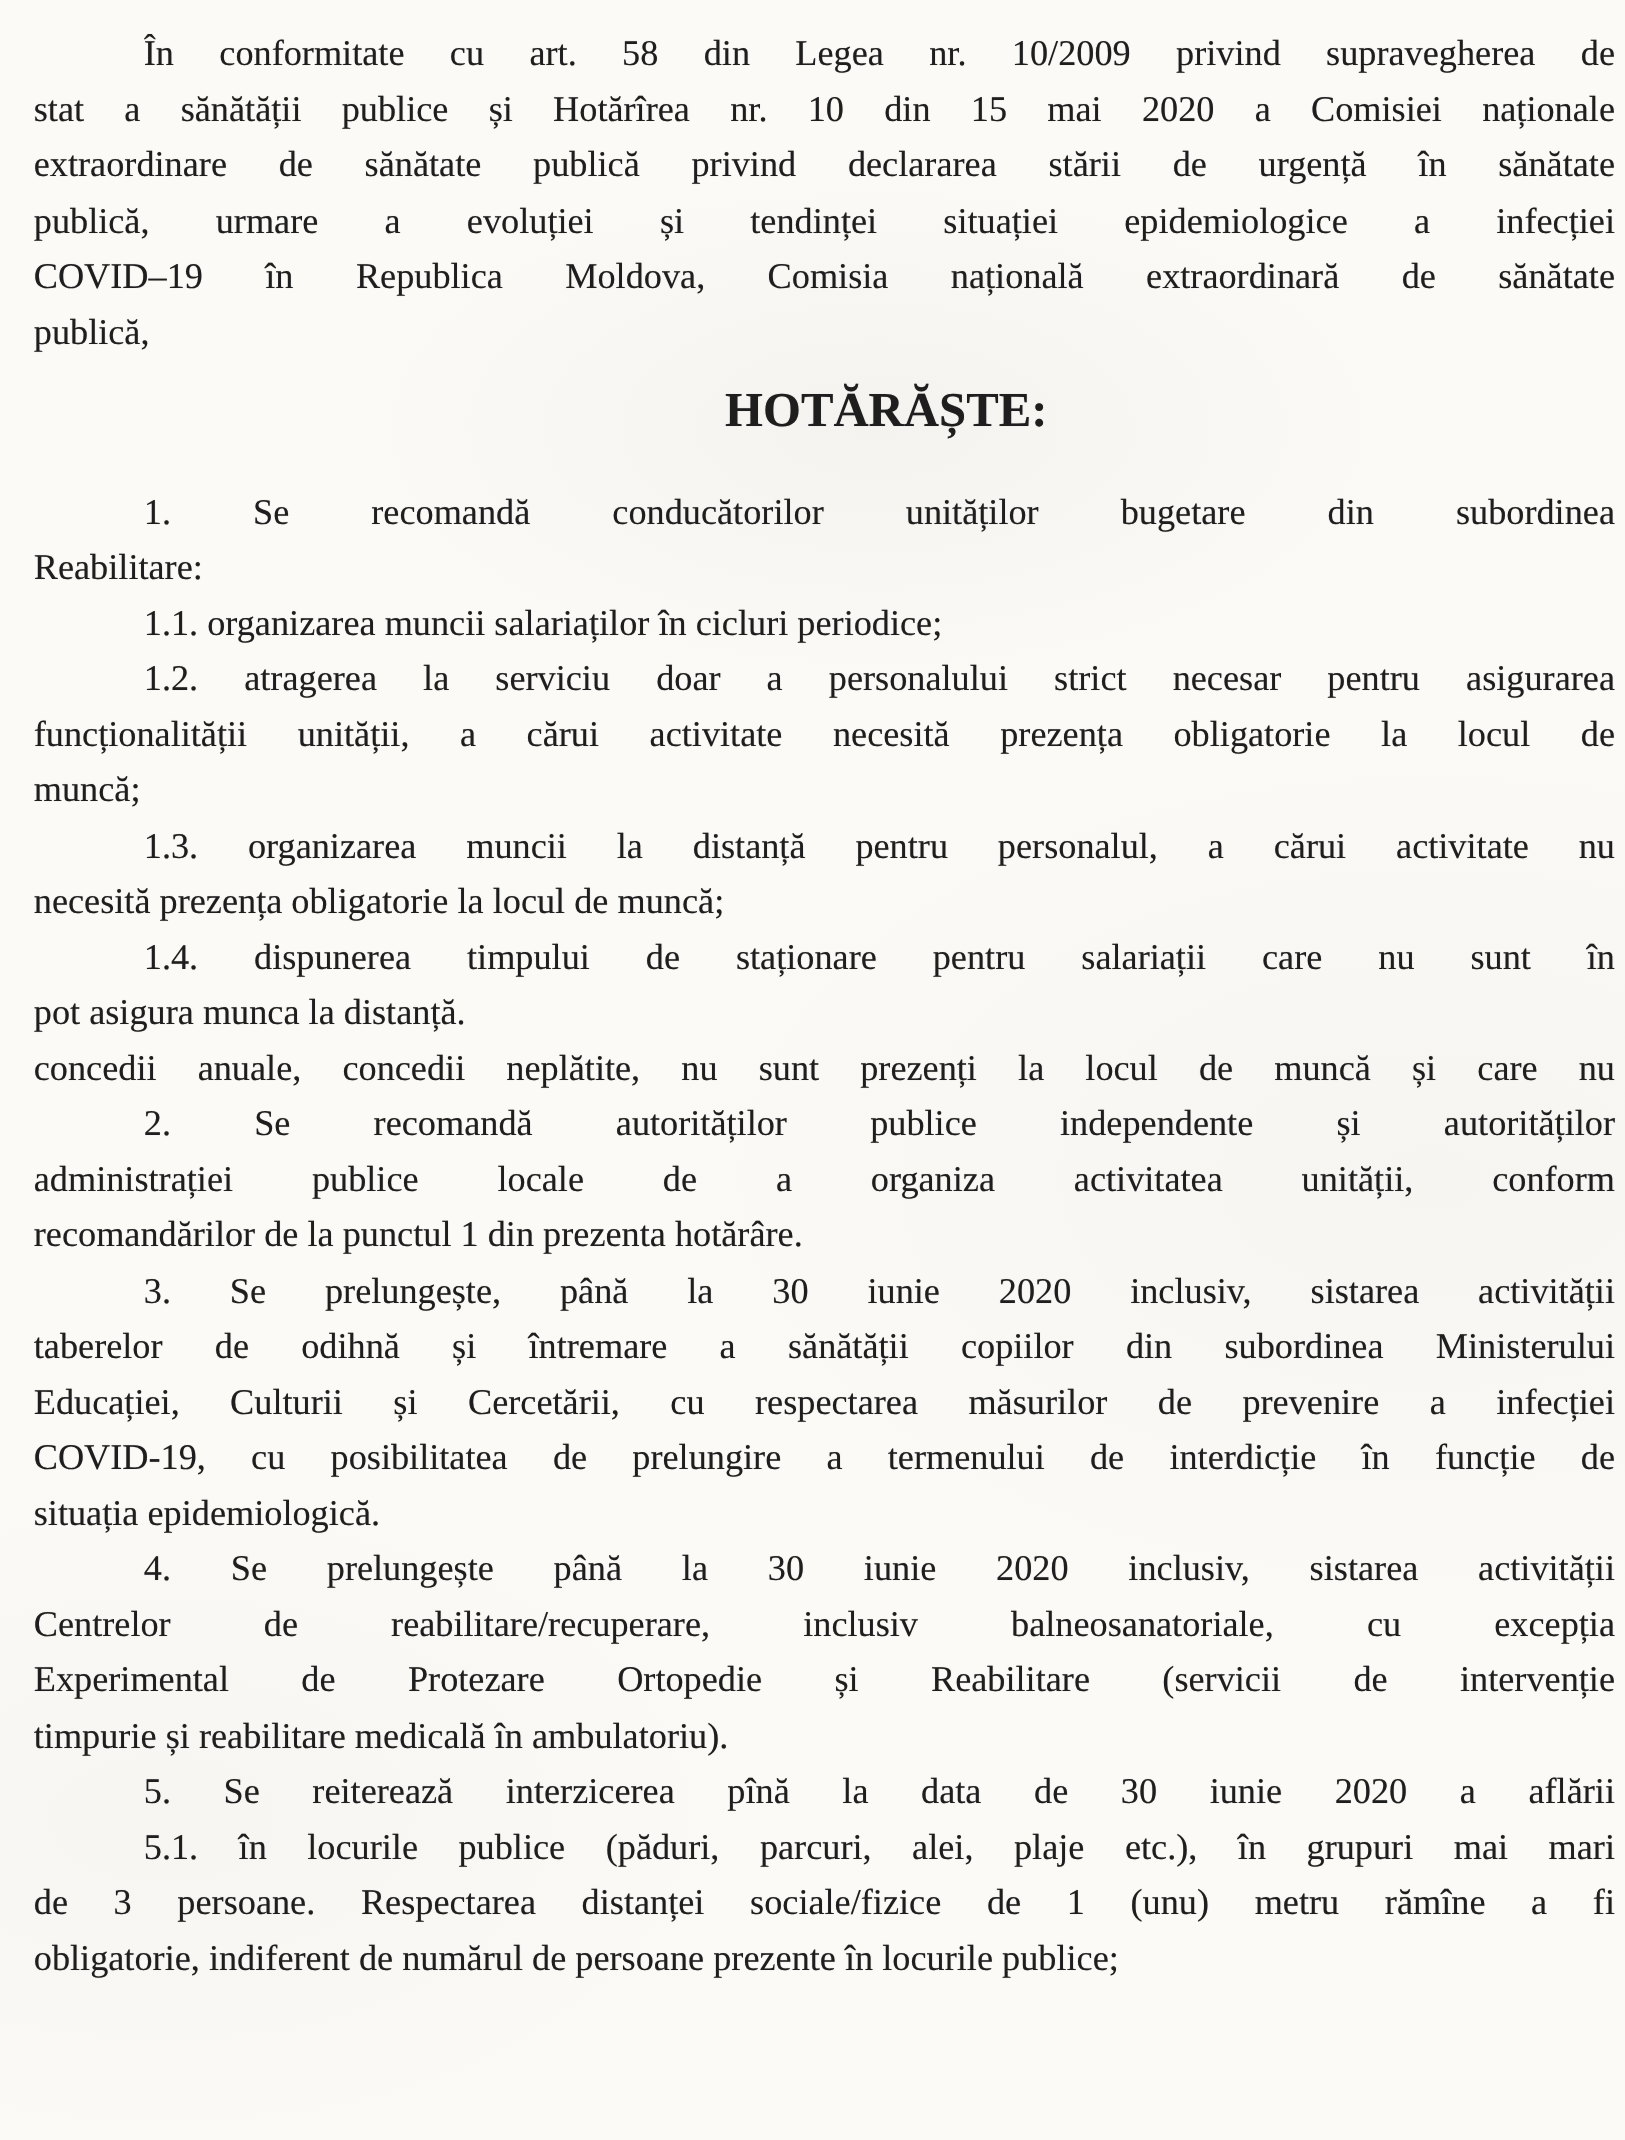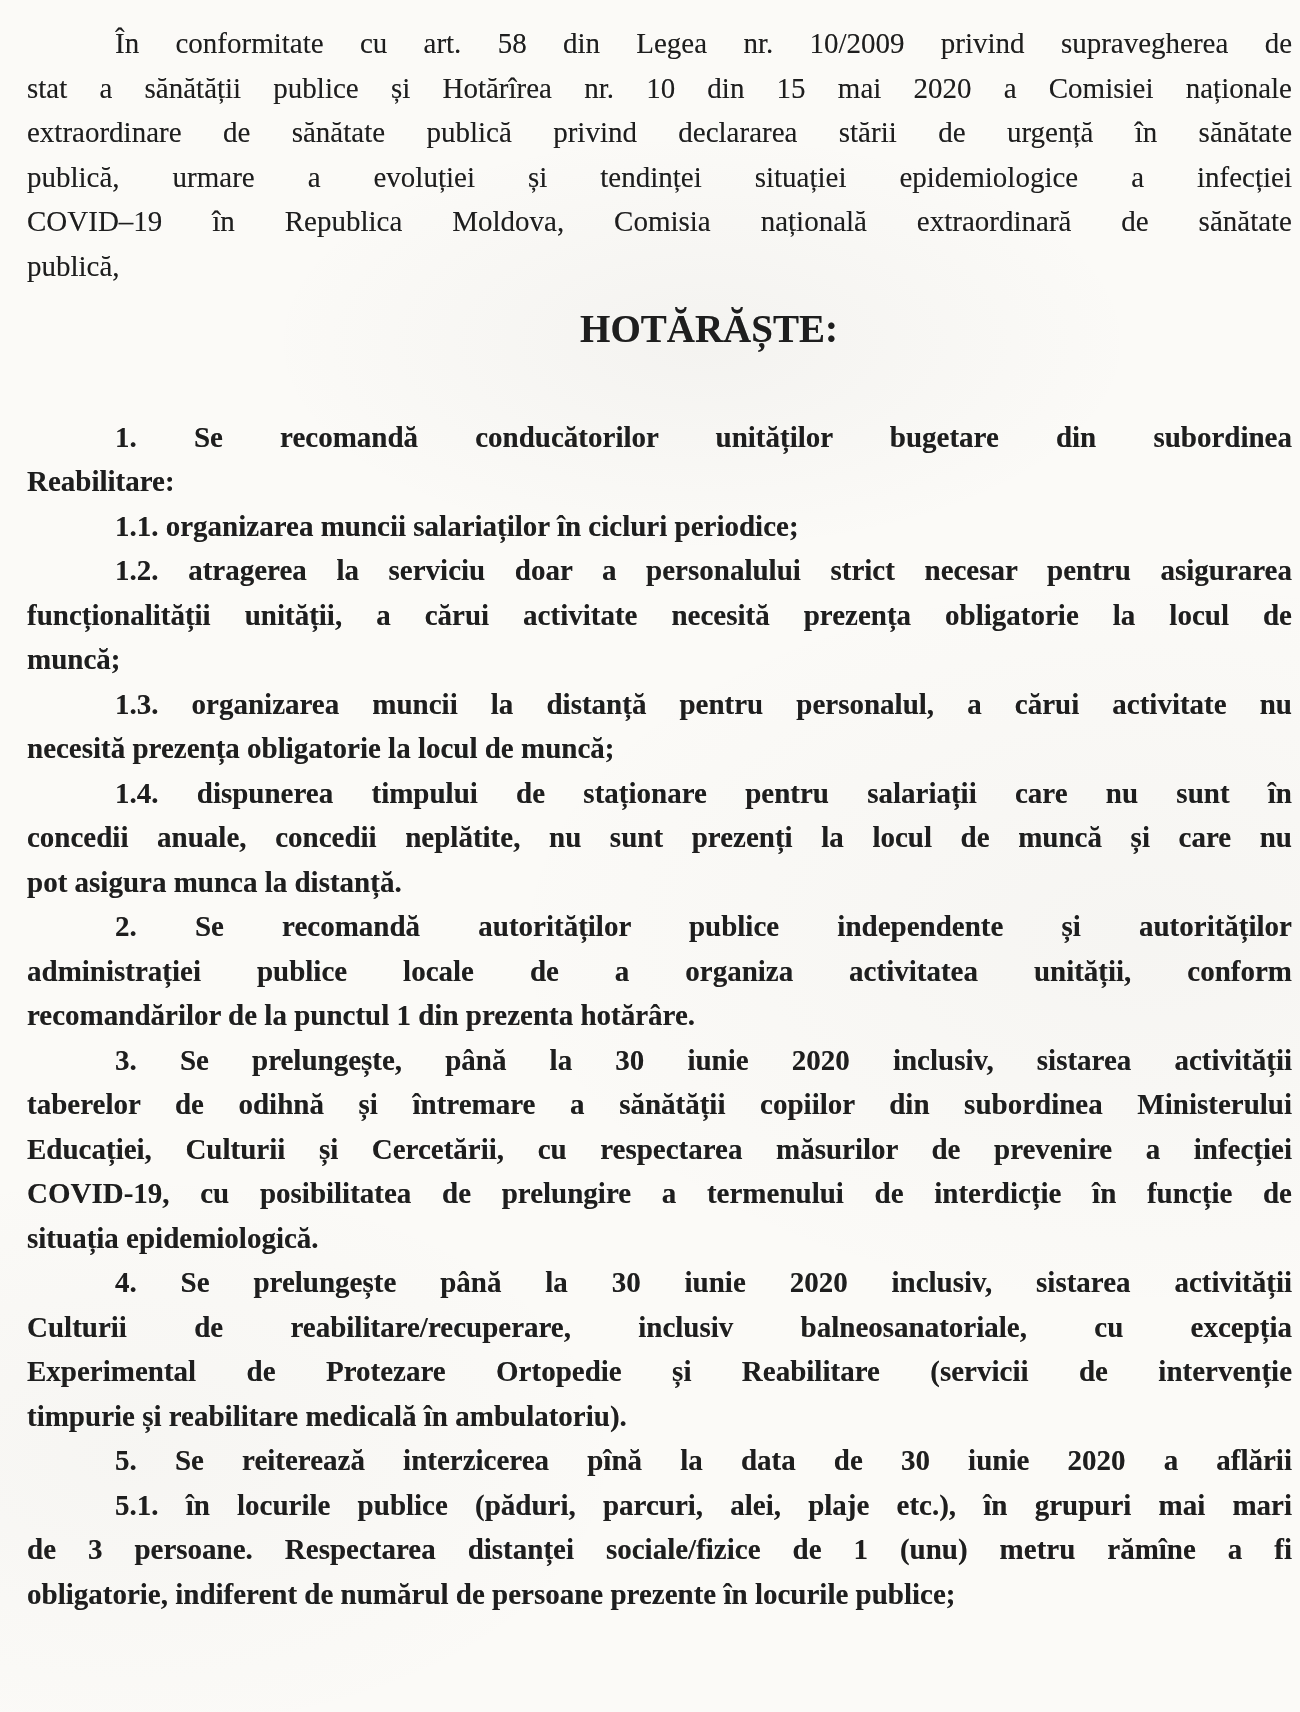--- a/index.html
+++ b/index.html
@@ -35,21 +35,21 @@
   .heading {
     margin-top: 19px;
     height: 44.5px;
     line-height: 44.5px;
     text-align: center;
     padding-left: 99px; 
     font-weight: bold;
     font-size: 39px;
     white-space: nowrap;
   }
-  .body-block { margin-top: 63px; font-weight: bold; }
+  .body-block { margin-top: 36px; }
   .paragraph { margin: 0; }
 </style>
 </head>
 <body>
 
 <div class="page">
   <div class="paragraph">
       <div class="line indent">În conformitate cu art. 58 din Legea nr. 10/2009 privind supravegherea de</div>
       <div class="line">stat a sănătății publice și Hotărîrea nr. 10 din 15 mai 2020 a Comisiei naționale</div>
       <div class="line">extraordinare de sănătate publică privind declararea stării de urgență în sănătate</div>
@@ -72,38 +72,38 @@
         <div class="line indent">1.2. atragerea la serviciu doar a personalului strict necesar pentru asigurarea</div>
         <div class="line">funcționalității unității, a cărui activitate necesită prezența obligatorie la locul de</div>
         <div class="line para-end">muncă;</div>
       </div>
       <div class="paragraph">
         <div class="line indent">1.3. organizarea muncii la distanță pentru personalul, a cărui activitate nu</div>
         <div class="line para-end">necesită prezența obligatorie la locul de muncă;</div>
       </div>
       <div class="paragraph">
         <div class="line indent">1.4. dispunerea timpului de staționare pentru salariații care nu sunt în</div>
+        <div class="line para-end">pot asigura munca la distanță.</div>
         <div class="line">concedii anuale, concedii neplătite, nu sunt prezenți la locul de muncă și care nu</div>
-        <div class="line para-end">pot asigura munca la distanță.</div>
       </div>
       <div class="paragraph">
         <div class="line indent">2. Se recomandă autorităților publice independente și autorităților</div>
         <div class="line">administrației publice locale de a organiza activitatea unității, conform</div>
         <div class="line para-end">recomandărilor de la punctul 1 din prezenta hotărâre.</div>
       </div>
       <div class="paragraph">
         <div class="line indent">3. Se prelungește, până la 30 iunie 2020 inclusiv, sistarea activității</div>
         <div class="line">taberelor de odihnă și întremare a sănătății copiilor din subordinea Ministerului</div>
         <div class="line">Educației, Culturii și Cercetării, cu respectarea măsurilor de prevenire a infecției</div>
         <div class="line">COVID-19, cu posibilitatea de prelungire a termenului de interdicție în funcție de</div>
         <div class="line para-end">situația epidemiologică.</div>
       </div>
       <div class="paragraph">
         <div class="line indent">4. Se prelungește până la 30 iunie 2020 inclusiv, sistarea activității</div>
-        <div class="line">Culturii de reabilitare/recuperare, inclusiv balneosanatoriale, cu excepția</div>
+        <div class="line">Centrelor de reabilitare/recuperare, inclusiv balneosanatoriale, cu excepția</div>
         <div class="line">Experimental de Protezare Ortopedie și Reabilitare (servicii de intervenție</div>
         <div class="line para-end">timpurie și reabilitare medicală în ambulatoriu).</div>
       </div>
       <div class="paragraph">
         <div class="line indent">5. Se reiterează interzicerea pînă la data de 30 iunie 2020 a aflării</div>
       </div>
       <div class="paragraph">
         <div class="line indent">5.1. în locurile publice (păduri, parcuri, alei, plaje etc.), în grupuri mai mari</div>
         <div class="line">de 3 persoane. Respectarea distanței sociale/fizice de 1 (unu) metru rămîne a fi</div>
         <div class="line para-end">obligatorie, indiferent de numărul de persoane prezente în locurile publice;</div>

